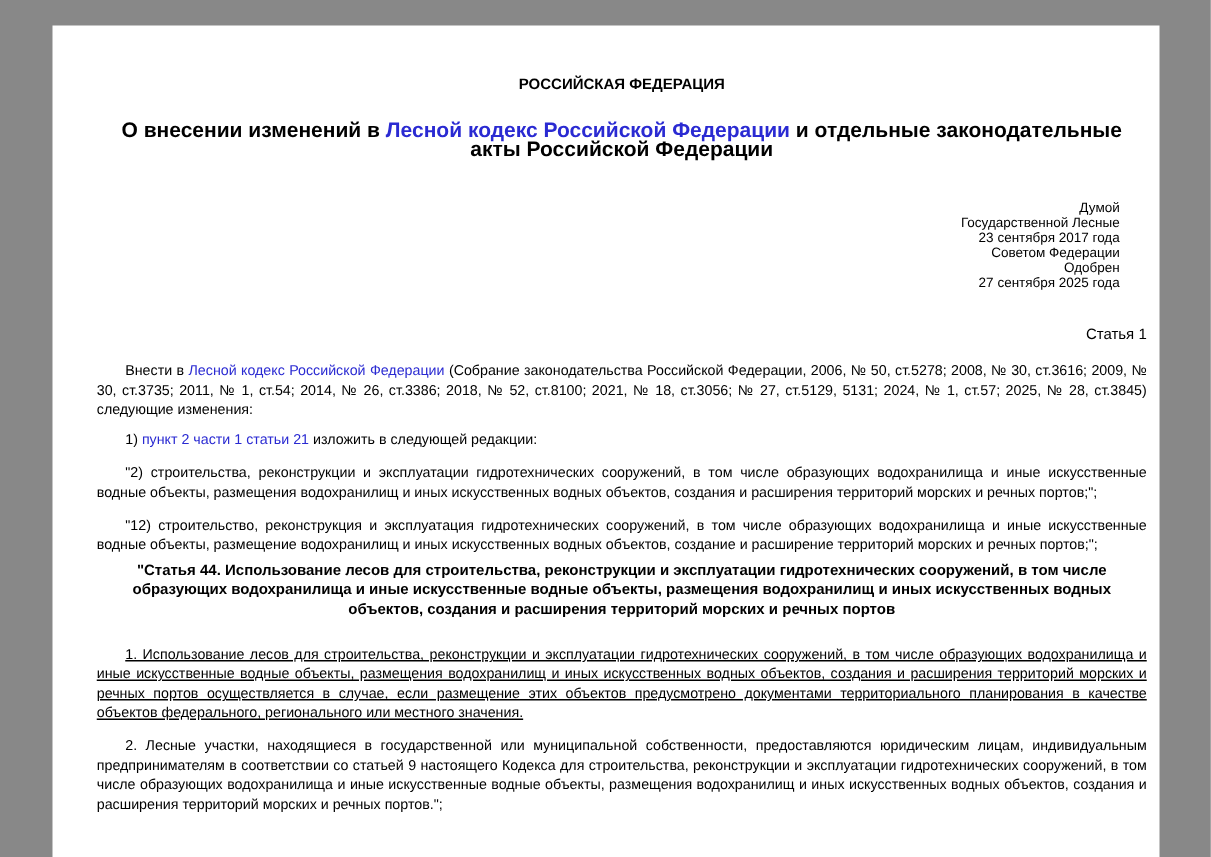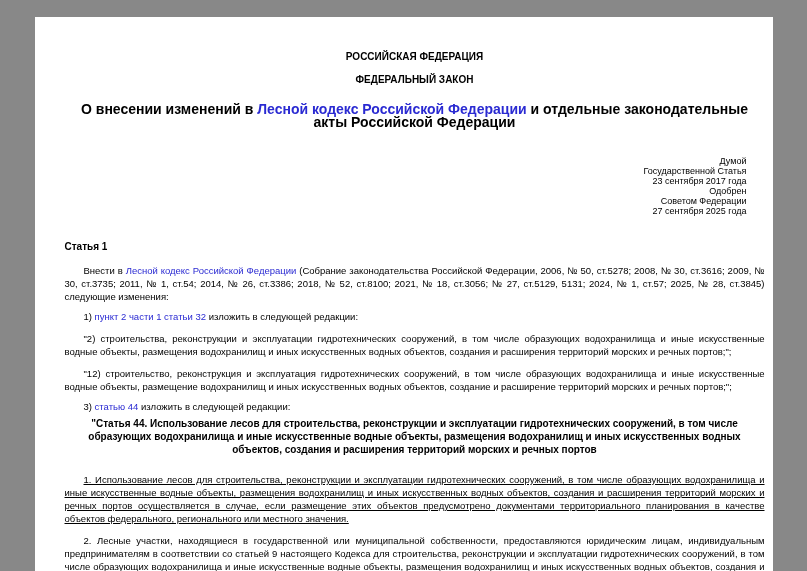--- a/index.html
+++ b/index.html
@@ -13,21 +13,21 @@
     overflow:hidden;
     box-sizing:border-box;
     padding:33px 8px 0 30px;
   }
   .h-top{font-size:10px;line-height:13px;font-weight:bold;text-align:center;margin:0;}
   .h-fz{margin-top:10px;}
   .doc-title{margin-top:17px;font-size:14px;line-height:13px;font-weight:bold;text-align:center;}
   a.doc-link, span.doc-link{color:var(--link,#2a2ad2);text-decoration:none;cursor:pointer;}
   .adoption{margin-top:27px;padding-right:18px;text-align:right;font-size:9px;line-height:10px;}
   .adoption span{display:block;}
-  .art-heading{margin-top:24px;font-size:10px;line-height:13px;font-weight:bold;text-align:left;}
+  .art-heading{margin-top:24px;font-size:10px;line-height:13px;font-weight:normal;text-align:right;}
   .body-par{
     font-size:9.5px;line-height:13px;
     text-align:justify;
     text-indent:19px;
     margin:0;
   }
   .mt-intro{margin-top:11px;}
   .mt-item1{margin-top:7px;}
   .mt-q1{margin-top:9px;}
   .mt-item2{margin-top:9px;}
@@ -39,45 +39,43 @@
   }
   .mt-p1{margin-top:17px;text-decoration:underline;}
   .mt-p2{margin-top:9px;}
 </style>
 </head>
 <body>
 
 <div class="page" style="color: rgb(0, 0, 0);">
 
   <div class="h-top">РОССИЙСКАЯ ФЕДЕРАЦИЯ</div>
-  <div class="h-top h-fz">ФЕДЕРАЛЬНЫЙ ЗАКОН</div>
 
   <div class="doc-title"><span>О внесении изменений в </span><span class="doc-link">Лесной кодекс Российской Федерации</span><span> и отдельные законодательные акты Российской Федерации</span></div>
 
   <div class="adoption">
     <span>Думой</span>
-    <span>Государственной Статья</span>
+    <span>Государственной Лесные</span>
     <span>23 сентября 2017 года</span>
+    <span>Советом Федерации</span>
     <span>Одобрен</span>
-    <span>Советом Федерации</span>
     <span>27 сентября 2025 года</span>
   </div>
 
   <div class="art-heading">Статья 1</div>
 
   <p class="body-par mt-intro"><span>Внести в </span><span class="doc-link">Лесной кодекс Российской Федерации</span><span> (Собрание законодательства Российской Федерации, 2006, № 50, ст.5278; 2008, № 30, ст.3616; 2009, № 30, ст.3735; 2011, № 1, ст.54; 2014, № 26, ст.3386; 2018, № 52, ст.8100; 2021, № 18, ст.3056; № 27, ст.5129, 5131; 2024, № 1, ст.57; 2025, № 28, ст.3845) следующие изменения:</span></p>
 
-  <p class="body-par mt-item1"><span>1) </span><span class="doc-link">пункт 2 части 1 статьи 32</span><span> изложить в следующей редакции:</span></p>
+  <p class="body-par mt-item1"><span>1) </span><span class="doc-link">пункт 2 части 1 статьи 21</span><span> изложить в следующей редакции:</span></p>
 
   <p class="body-par mt-q1">"2) строительства, реконструкции и эксплуатации гидротехнических сооружений, в том числе образующих водохранилища и иные искусственные водные объекты, размещения водохранилищ и иных искусственных водных объектов, создания и расширения территорий морских и речных портов;";</p>
 
 
   <p class="body-par mt-q2">"12) строительство, реконструкция и эксплуатация гидротехнических сооружений, в том числе образующих водохранилища и иные искусственные водные объекты, размещение водохранилищ и иных искусственных водных объектов, создание и расширение территорий морских и речных портов;";</p>
 
-  <p class="body-par mt-item3"><span>3) </span><span class="doc-link">статью 44</span><span> изложить в следующей редакции:</span></p>
 
   <p class="body-par art44-heading">"Статья 44. Использование лесов для строительства, реконструкции и эксплуатации гидротехнических сооружений, в том числе образующих водохранилища и иные искусственные водные объекты, размещения водохранилищ и иных искусственных водных объектов, создания и расширения территорий морских и речных портов</p>
 
   <p class="body-par mt-p1">1. Использование лесов для строительства, реконструкции и эксплуатации гидротехнических сооружений, в том числе образующих водохранилища и иные искусственные водные объекты, размещения водохранилищ и иных искусственных водных объектов, создания и расширения территорий морских и речных портов осуществляется в случае, если размещение этих объектов предусмотрено документами территориального планирования в качестве объектов федерального, регионального или местного значения.</p>
 
   <p class="body-par mt-p2">2. Лесные участки, находящиеся в государственной или муниципальной собственности, предоставляются юридическим лицам, индивидуальным предпринимателям в соответствии со статьей 9 настоящего Кодекса для строительства, реконструкции и эксплуатации гидротехнических сооружений, в том числе образующих водохранилища и иные искусственные водные объекты, размещения водохранилищ и иных искусственных водных объектов, создания и расширения территорий морских и речных портов.";</p>
 
 </div>
 
 </body></html>

